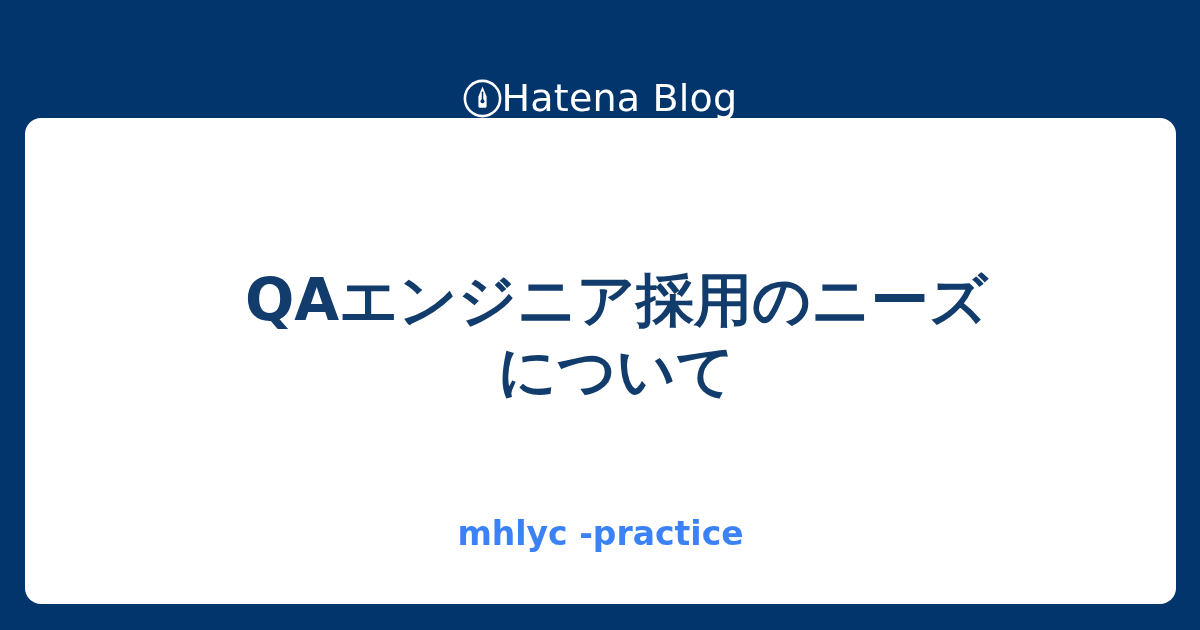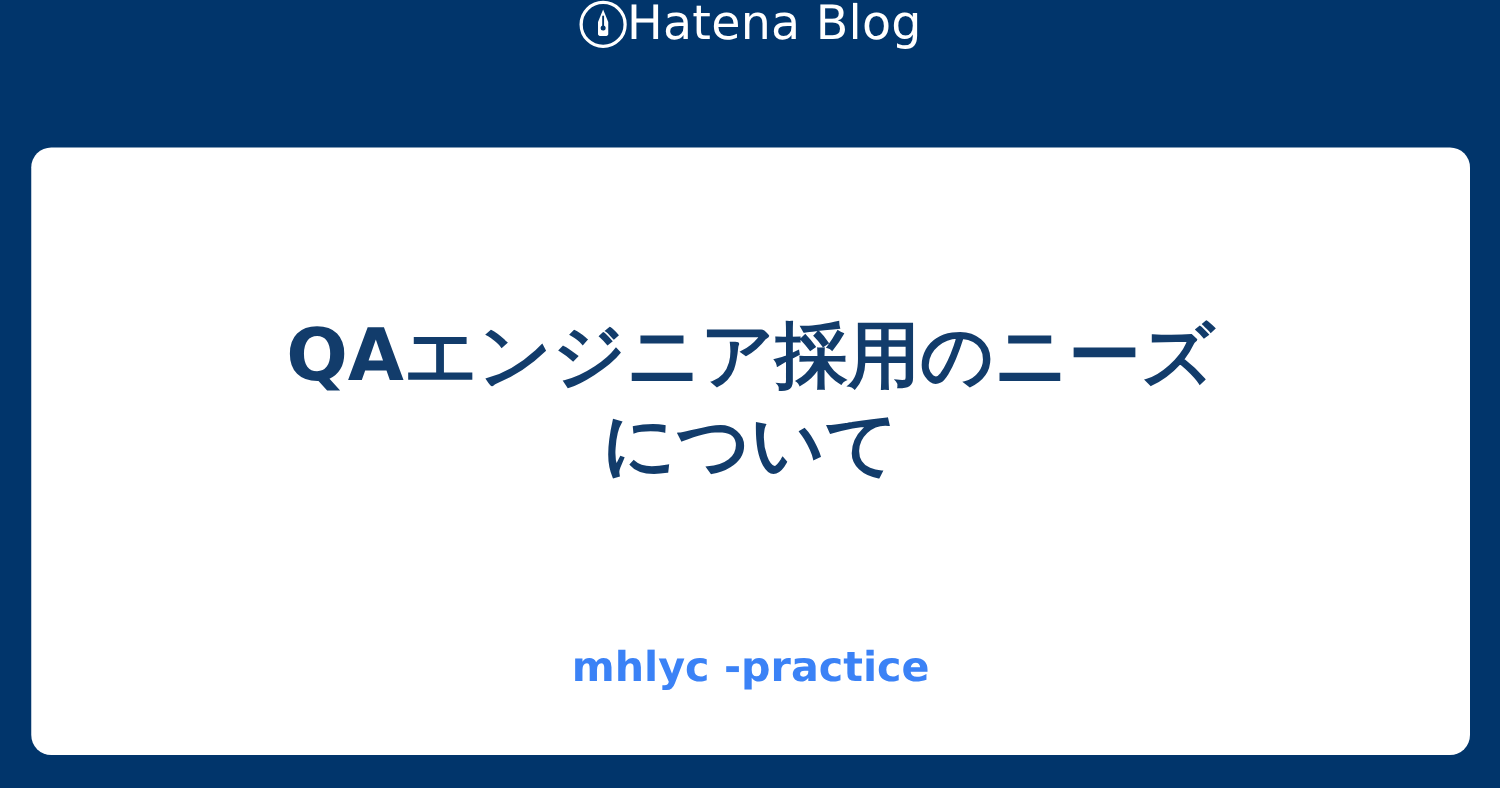--- a/index.html
+++ b/index.html
@@ -27,21 +27,21 @@
   }
 
   
   .brand-header {
     position: absolute;
     top: 0;
     left: 0;
     width: 1200px;
     height: 118px;
     display: flex;
-    align-items: flex-start;
+    align-items: flex-end;
     justify-content: center;
   }
 
   .brand-logo-icon {
     width: 39px;
     height: 39px;
     flex: 0 0 39px;
     display: block;
   }
 
@@ -78,21 +78,21 @@
     align-items: center;
     justify-content: flex-start;
   }
 
   .entry-title {
     position: absolute;
     left: 50%;
     transform: translateX(-50%);
     top: 131px;
     width: 760px;
-    margin: 0;
+    margin: 16px;
     text-align: center;
     color: #123c6b;
     font-family: "DejaVu Sans", "Liberation Sans", sans-serif;
     font-size: 58px;
     font-weight: 700;
     line-height: 1.22;
     letter-spacing: 0px;
     word-break: break-all;
   }
 

